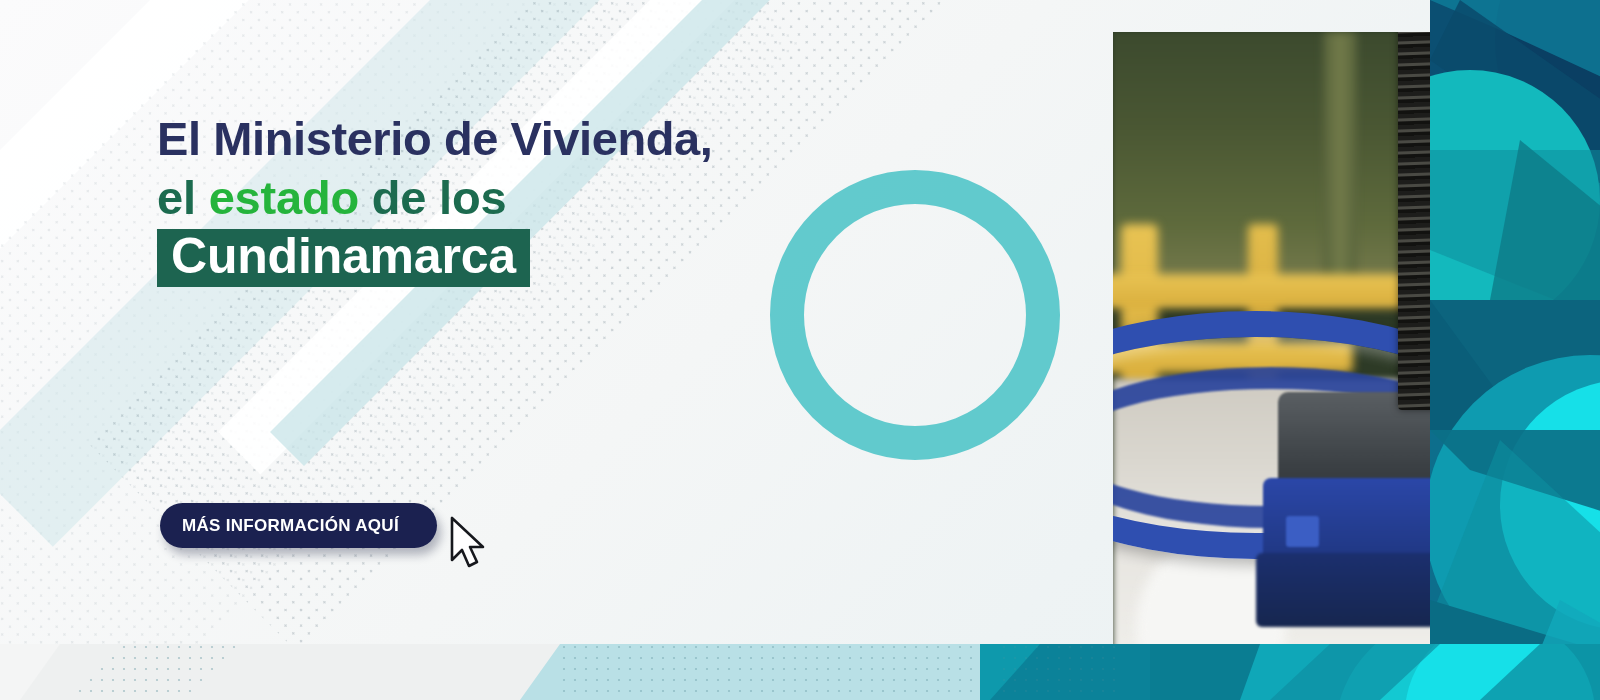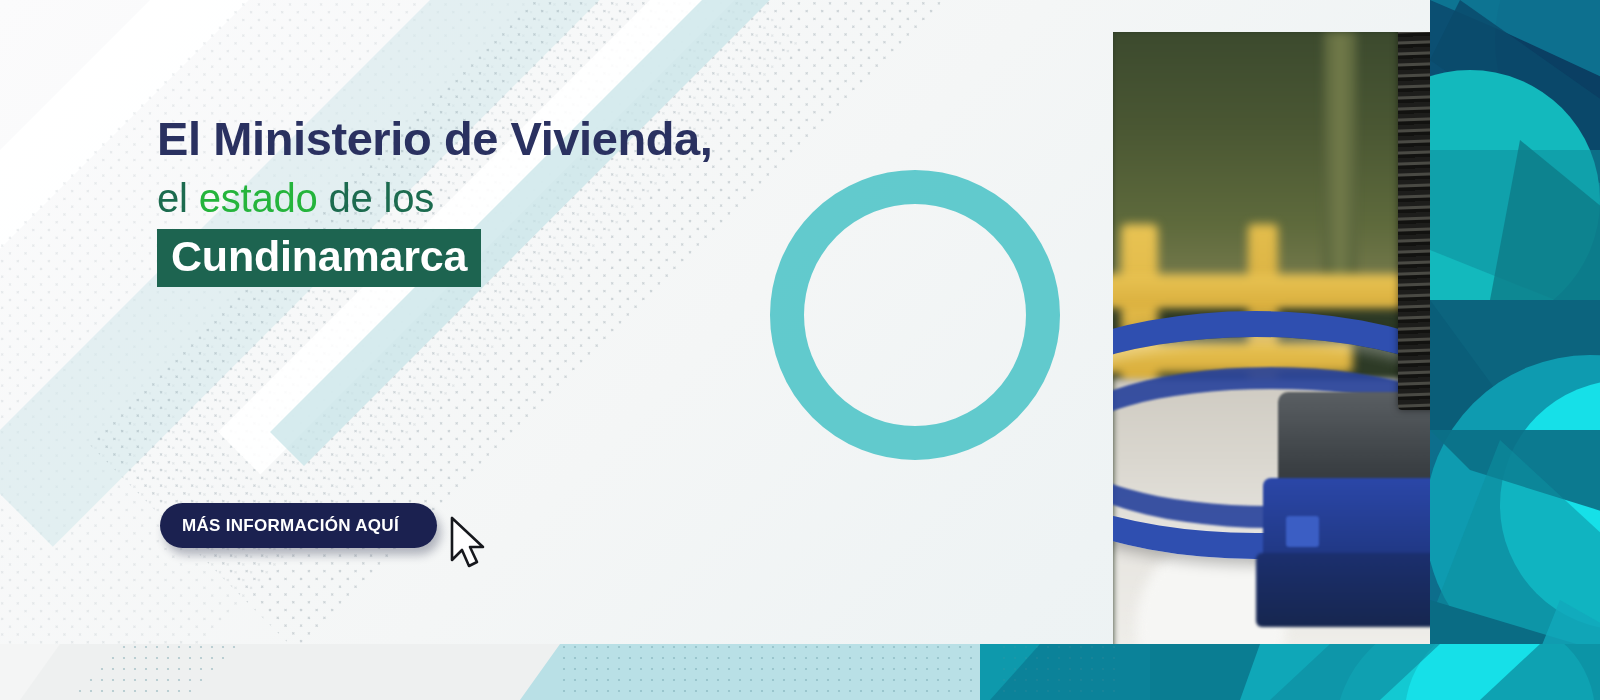--- a/index.html
+++ b/index.html
@@ -208,33 +208,33 @@
     font-weight: 700;
     letter-spacing: -0.4px;
     color: #2a3160;
   }
   .underline-teal {
     border-bottom: 4px solid #9fd9dc;
     padding-bottom: 2px;
   }
   .sub {
     margin: 5px 0 0 0;
-    font-size: 40px;
+    font-size: 47px;
     line-height: 54px;
-    font-weight: 400;
+    font-weight: 700;
     letter-spacing: -0.2px;
     color: #1c6b4f;
   }
   .sub .bright { color: #25b43c; }
   .chip {
     display: inline-block;
     background: #1d6450;
     color: #ffffff;
     padding: 2px 14px 6px 14px;
-    font-size: 43px;
+    font-size: 50px;
     line-height: 50px;
     font-weight: 700;
     letter-spacing: -0.2px;
   }
   .chip-line { margin-top: 4px; }
 
   
   .cta-wrap {
     position: absolute;
     left: 160px; top: 503px;

